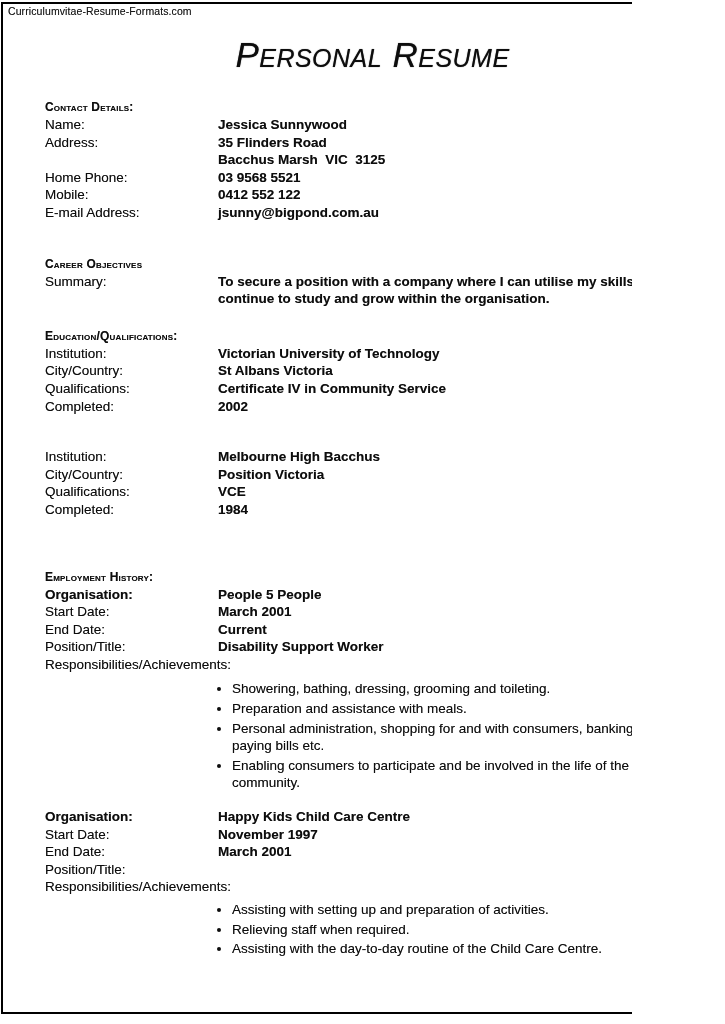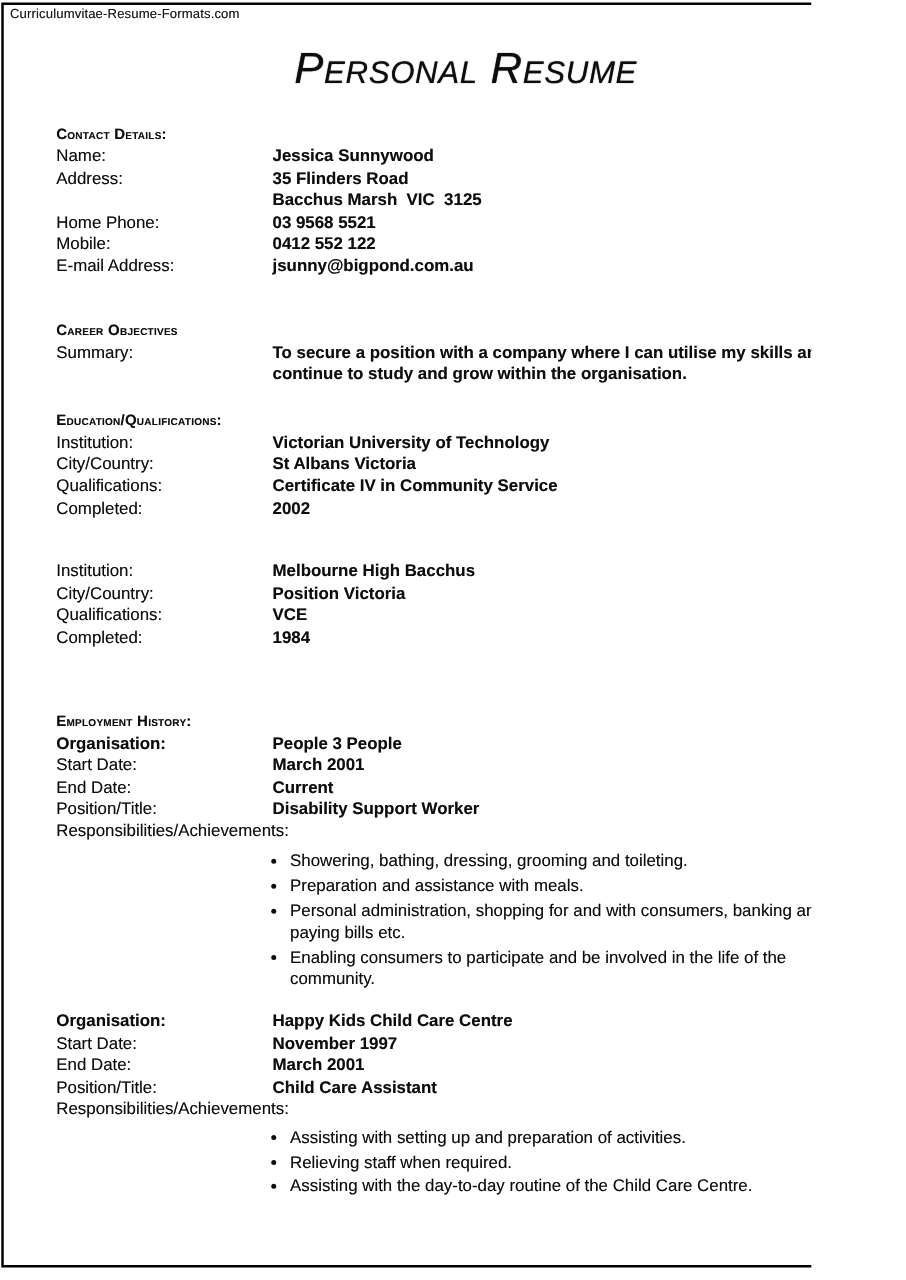--- a/index.html
+++ b/index.html
@@ -5,21 +5,20 @@
   html, body { margin: 0; padding: 0; background: #ffffff; }
   .page {
     position: relative;
     width: 632px;
     height: 1024px;
     background: #ffffff;
     font-family: "Liberation Sans", sans-serif;
     color: #0d0d0d;
     overflow: hidden;
     text-shadow: 0 0 0.5px rgba(0,0,0,0.45);
-    padding-left: 17px;
   }
   .page-border {
     position: absolute;
     left: 1px; top: 2px;
     width: 721px; height: 1012px;
     box-sizing: border-box;
     border: 2px solid #000;
     pointer-events: none;
   }
   .watermark {
@@ -153,21 +152,21 @@
       <span class="val">VCE</span>
     </div>
     <div class="row">
       <span class="lbl">Completed:</span>
       <span class="val">1984</span>
     </div>
 
     <div class="sec-heading gap-employ">Employment History:</div>
     <div class="row bold">
       <span class="lbl">Organisation:</span>
-      <span class="val">People 3 People</span>
+      <span class="val">People 5 People</span>
     </div>
     <div class="row">
       <span class="lbl">Start Date:</span>
       <span class="val">March 2001</span>
     </div>
     <div class="row">
       <span class="lbl">End Date:</span>
       <span class="val">Current</span>
     </div>
     <div class="row">
@@ -191,21 +190,20 @@
     <div class="row">
       <span class="lbl">Start Date:</span>
       <span class="val">November 1997</span>
     </div>
     <div class="row">
       <span class="lbl">End Date:</span>
       <span class="val">March 2001</span>
     </div>
     <div class="row">
       <span class="lbl">Position/Title:</span>
-      <span class="val">Child Care Assistant</span>
     </div>
     <div class="row">
       <span class="lbl" style="flex-basis:220px;width:220px;">Responsibilities/Achievements:</span>
     </div>
     <ul class="bullets second">
       <li>Assisting with setting up and preparation of activities.</li>
       <li>Relieving staff when required.</li>
       <li>Assisting with the day-to-day routine of the Child Care Centre.</li>
     </ul>
 

